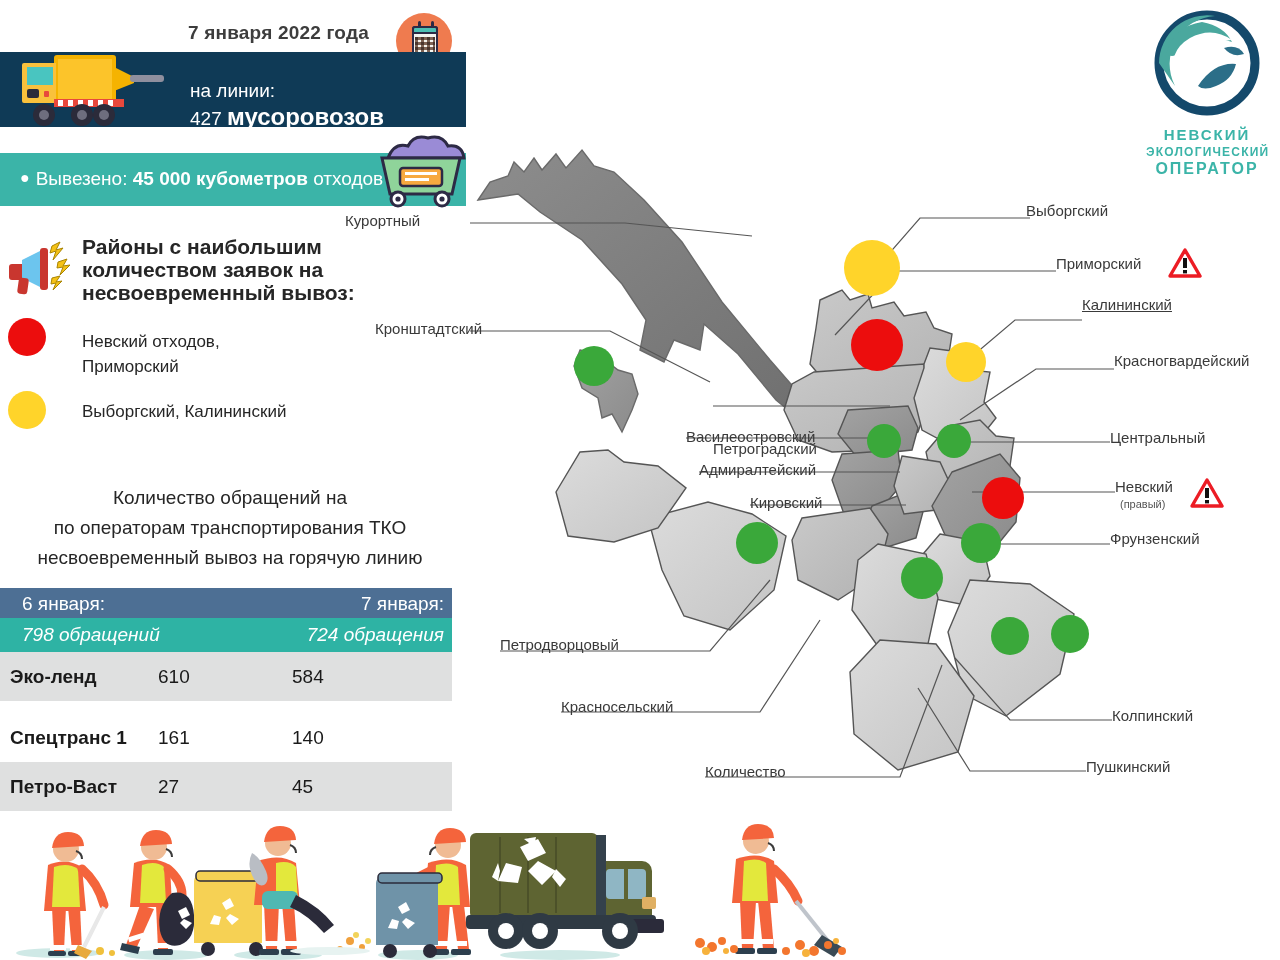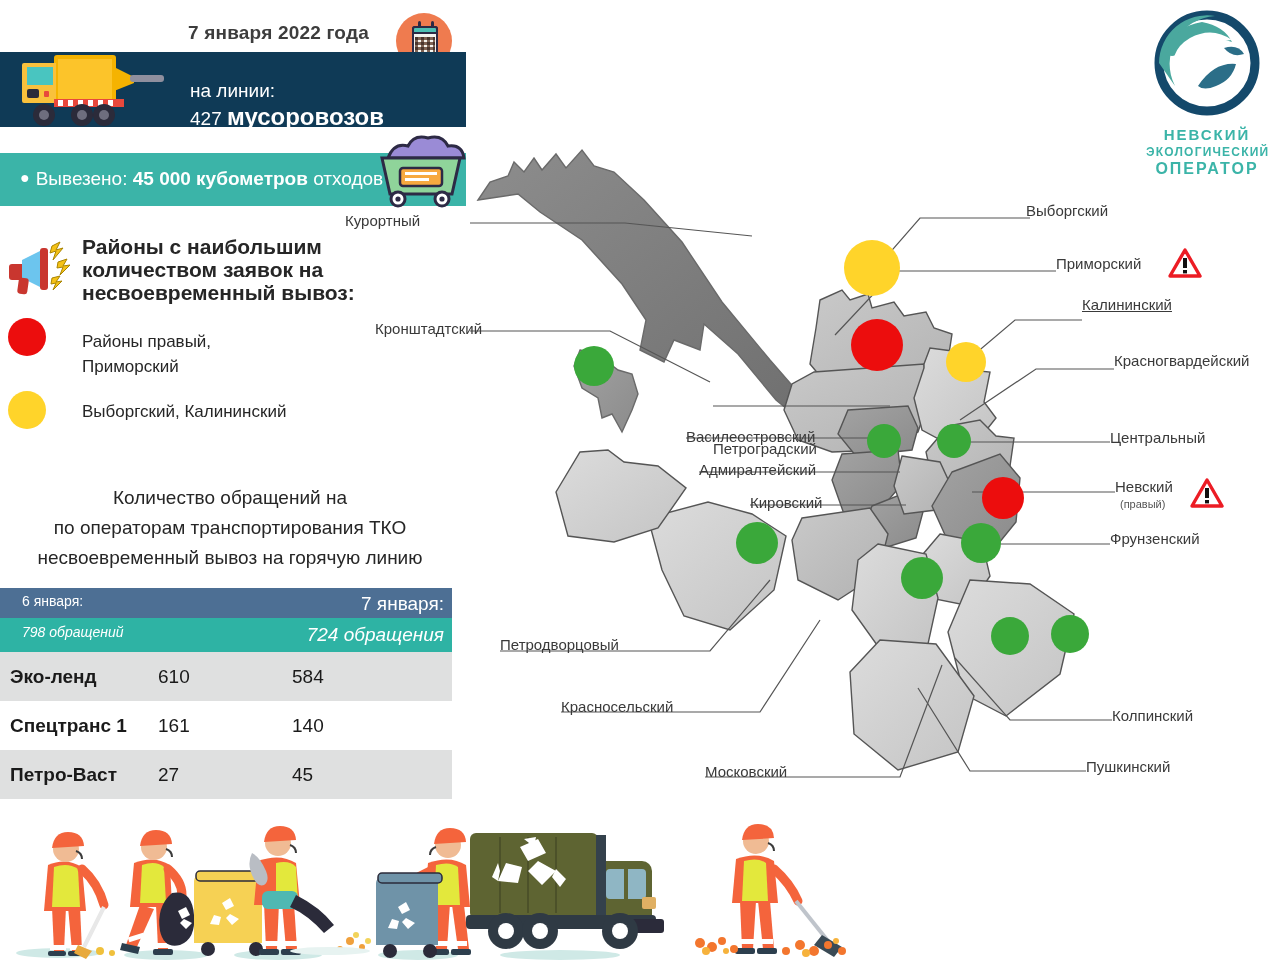--- a/index.html
+++ b/index.html
@@ -90,26 +90,26 @@
   .legend-label { position: absolute; font-size: 17px; color: #262626; line-height: 25px; }
 
   
   .table-title {
     position: absolute; left: 0; top: 483px; width: 460px;
     text-align: center; font-size: 19px; color: #262626; line-height: 30px;
   }
   .tbl { position: absolute; left: 0; top: 588px; width: 452px; }
   .tbl-hdr1 { height: 30px; background: #4d6f94; color: #fff; position: relative; }
   .tbl-hdr2 { height: 34px; background: #2eb3a4; color: #fff; position: relative; font-style: italic; }
-  .tbl-hdr1 .c1, .tbl-hdr2 .c1 { position: absolute; left: 22px; top: 5px; font-size: 14px; }
+  .tbl-hdr1 .c1, .tbl-hdr2 .c1 { position: absolute; left: 22px; top: 5px; font-size: 19px; }
   .tbl-hdr1 .c2, .tbl-hdr2 .c2 { position: absolute; right: 8px; top: 5px; font-size: 19px; }
   .tbl-hdr2 .c1, .tbl-hdr2 .c2 { top: 6px; }
   .tbl-row { height: 49px; position: relative; }
   .tbl-row.alt { background: #dfe0e0; }
-  .tbl-row.plain { background: #ffffff; }
+  .tbl-row.plain { background: #ffffff; margin-top: 12px; }
   .tbl-row .name { position: absolute; left: 10px; top: 14px; font-size: 19px; font-weight: 700; color: #1a1a1a; }
   .tbl-row .v1 { position: absolute; left: 158px; top: 14px; font-size: 19px; color: #1a1a1a; }
   .tbl-row .v2 { position: absolute; left: 292px; top: 14px; font-size: 19px; color: #1a1a1a; }
 
   
   .map { position: absolute; left: 470px; top: 120px; width: 680px; height: 700px; }
   .map-label {
     position: absolute; font-size: 15px; color: #3a3a3a; white-space: nowrap;
   }
   .map-label.small { font-size: 11px; color: #555; }
@@ -212,21 +212,21 @@
   </svg>
 
   <div class="legend-title">
     <div>Районы с наибольшим</div>
     <div>количеством заявок на</div>
     <div>несвоевременный вывоз:</div>
   </div>
 
   <div class="legend-dot" style="left:8px;top:318px;background:#ec0d0d;"></div>
   <div class="legend-label" style="left:82px;top:329px;">
-    <div>Районы правый,</div>
+    <div>Невский отходов,</div>
     <div>Приморский</div>
   </div>
 
   <div class="legend-dot" style="left:8px;top:391px;background:#ffd42a;"></div>
   <div class="legend-label" style="left:82px;top:399px;">Выборгский, Калининский</div>
 
   <div class="table-title">
     <div>Количество обращений на</div>
     <div>по операторам транспортирования ТКО</div>
     <div>несвоевременный вывоз на горячую линию</div>
@@ -401,21 +401,21 @@
   <div class="map-label" style="left:713px;top:396px;margin-top:44px;">Петроградский</div>
   <div class="map-label" style="left:686px;top:428px;">Василеостровский</div>
   <div class="map-label" style="left:699px;top:461px;">Адмиралтейский</div>
   <div class="map-label" style="left:750px;top:494px;">Кировский</div>
   <div class="map-label" style="left:1110px;top:429px;">Центральный</div>
   <div class="map-label" style="left:1115px;top:478px;">Невский</div>
   <div class="map-label small" style="left:1120px;top:498px;">(правый)</div>
   <div class="map-label" style="left:1110px;top:530px;">Фрунзенский</div>
   <div class="map-label" style="left:500px;top:636px;">Петродворцовый</div>
   <div class="map-label" style="left:561px;top:698px;">Красносельский</div>
-  <div class="map-label" style="left:705px;top:763px;">Московский</div>
+  <div class="map-label" style="left:705px;top:763px;">Количество</div>
   <div class="map-label" style="left:1112px;top:707px;">Колпинский</div>
   <div class="map-label" style="left:1086px;top:758px;">Пушкинский</div>
 
   <svg class="warn-tri" style="left:1168px;top:248px;" viewBox="0 0 34 30">
     <path d="M17 2 L32 28 L2 28 Z" fill="#fff" stroke="#ec1c24" stroke-width="3.4" stroke-linejoin="round"></path>
     <rect x="15" y="10" width="4" height="10" fill="#111"></rect>
       <rect x="15" y="22" width="4" height="3.4" fill="#111"></rect>
   </svg>
   <svg class="warn-tri" style="left:1190px;top:478px;" viewBox="0 0 34 30">
     <path d="M17 2 L32 28 L2 28 Z" fill="#fff" stroke="#ec1c24" stroke-width="3.4" stroke-linejoin="round"></path>

